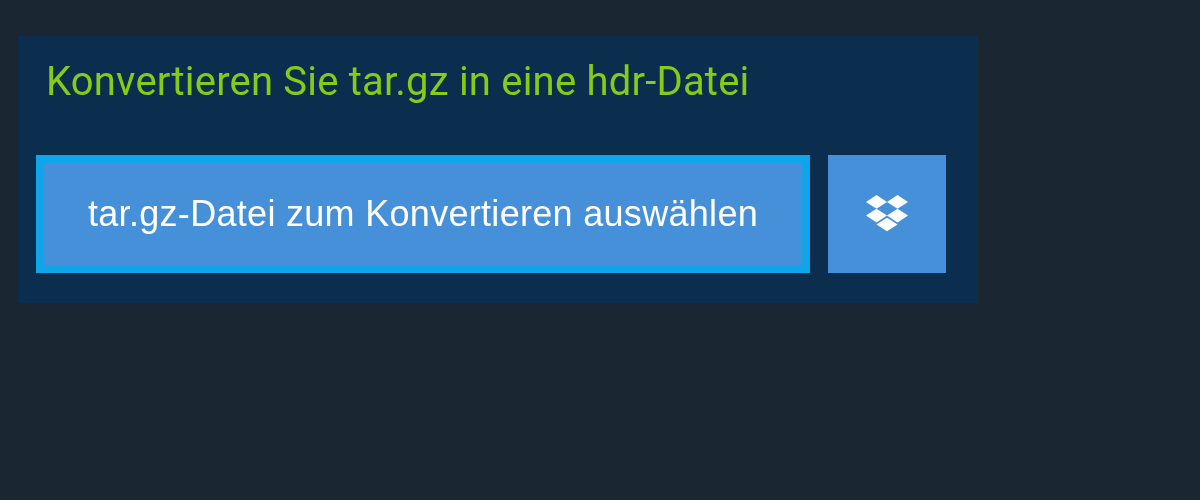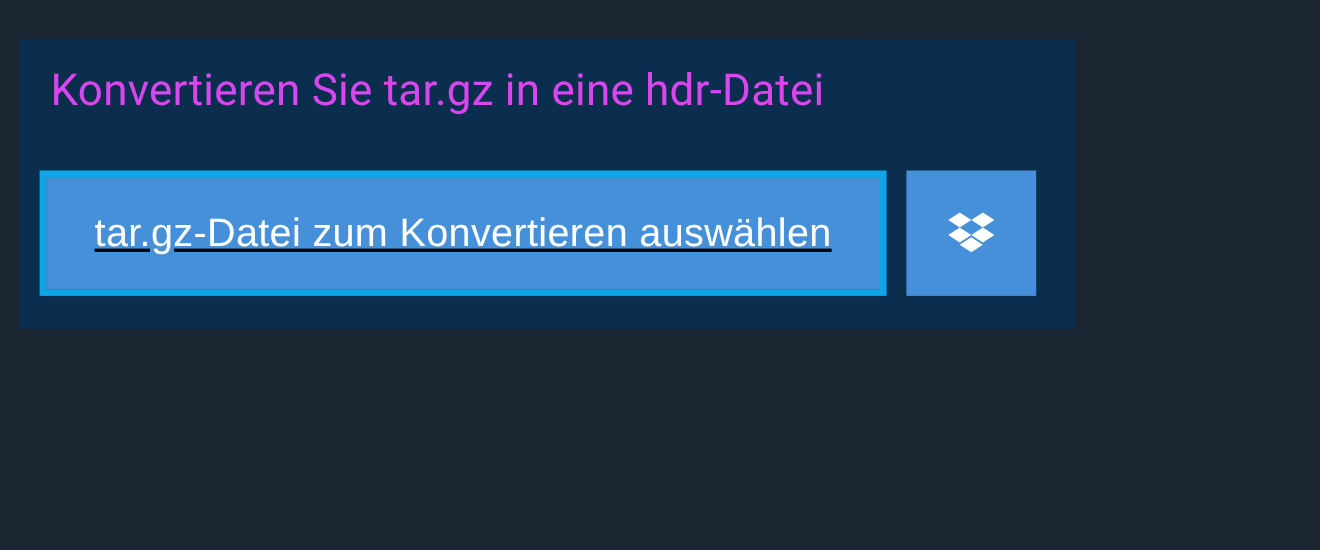--- a/index.html
+++ b/index.html
@@ -19,35 +19,34 @@
       width: 960px;
       margin-top: 36px;
       margin-left: 18px;
     }
     .title-bar {
       background: #0c2e4e;
       padding: 22px 30px 22px 28px;
       display: inline-block;
     }
     .title-text {
-      color: #d946ef;
+      color: #84cc16;
       font-size: 40px;
       font-weight: 400;
       letter-spacing: 0.2px;
     }
     .button-row {
       display: flex;
       align-items: stretch;
       padding: 28px 20px 30px 18px;
       gap: 18px;
     }
     .select-button-wrap {
-      border: 6px solid #0ea5e9;
+      border: 8px solid #0ea5e9;
       display: inline-block;
-      text-decoration: underline;
     }
     .select-button {
       background: #4690d9;
       color: #ffffff;
       font-size: 36px;
       font-weight: 400;
       padding: 30px 44px;
       border: none;
       cursor: pointer;
       display: block;

